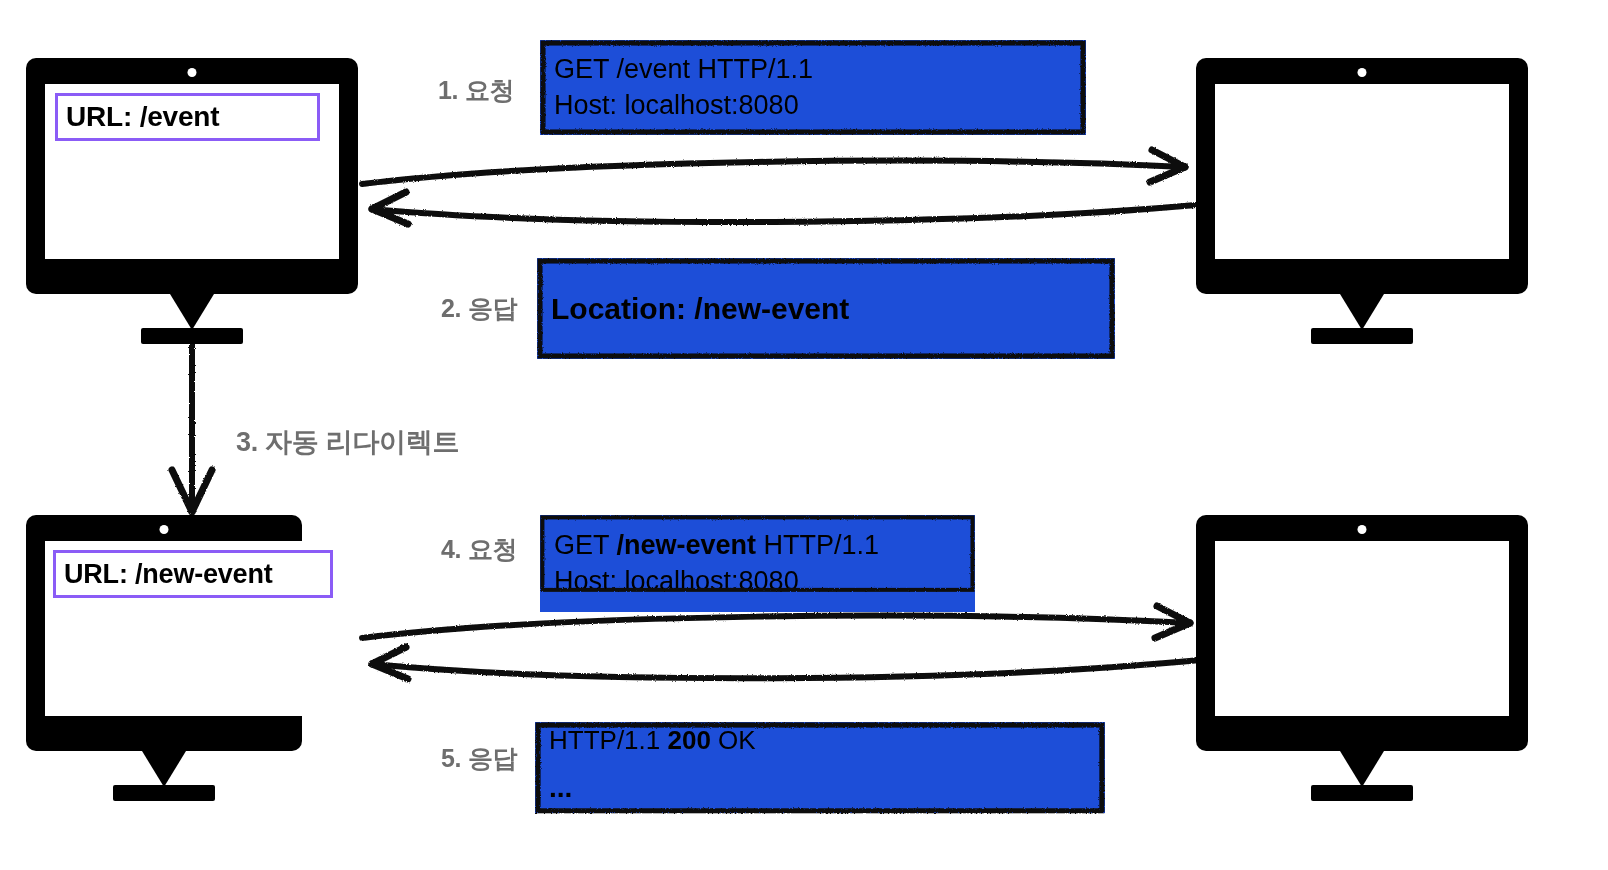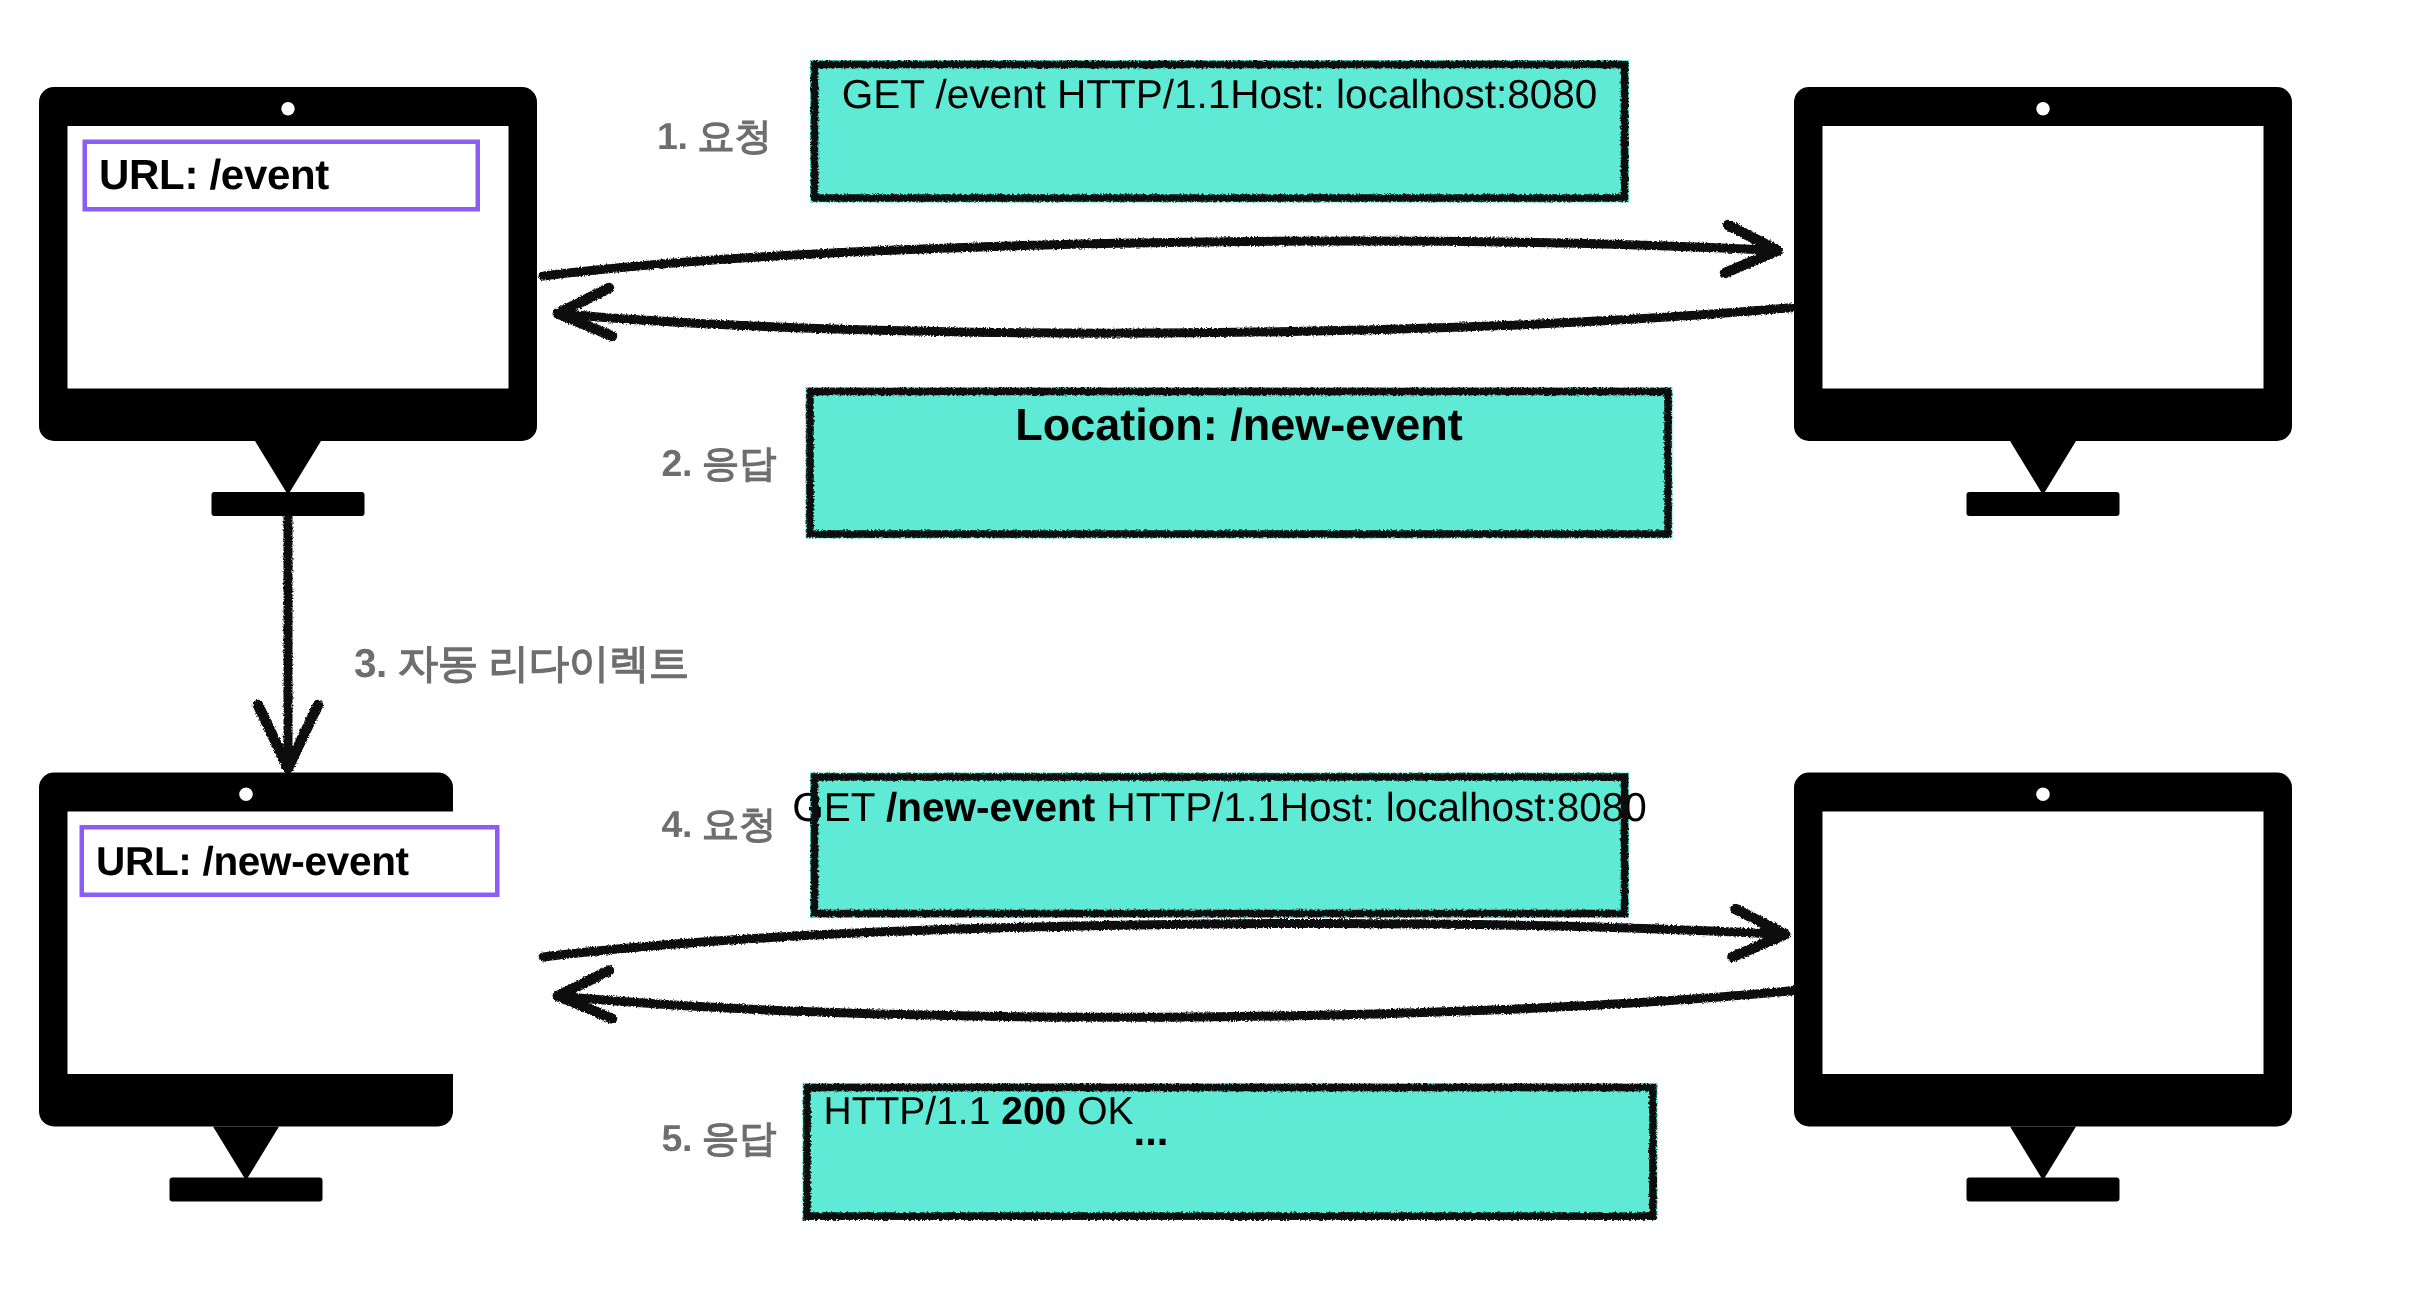--- a/index.html
+++ b/index.html
@@ -36,22 +36,22 @@
   
   .urlbar {
     position:absolute; background:#fff; border:3px solid #8b5cf6;
     display:flex; align-items:center;
     font-weight:bold; color:#000; white-space:nowrap;
     padding-left:8px; letter-spacing:-0.2px;
   }
 
   
   .msgbox {
-    position:absolute; background:#5eead4; color:#000;
-    display:flex; flex-direction:row; justify-content:center;
+    position:absolute; background:#1d4ed8; color:#000;
+    display:flex; flex-direction:column; justify-content:center;
     padding:6px 14px; white-space:nowrap;
   }
   .msgbox .ln { line-height:1.30; }
   .msgbox b { font-weight:bold; }
   .rough { position:absolute; inset:0; pointer-events:none; }
 
   
   .steplbl {
     position:absolute; color:#6e6e6e; font-weight:bold;
     white-space:nowrap; letter-spacing:-0.3px;
@@ -158,21 +158,21 @@
     <div class="ln"><span>Host: localhost:8080</span></div>
   </div>
 
   <div class="msgbox" style="left:537px; top:258px; width:578px; height:101px; font-size:27px;">
     <svg class="rough" viewBox="0 0 578 101" preserveAspectRatio="none">
       <rect x="3" y="3" width="572" height="95" fill="none" stroke="#0b0b0b" stroke-width="5" filter="url(#rough2)"></rect>
     </svg>
     <div class="ln" style="font-size:30px;"><b>Location: /new-event</b></div>
   </div>
 
-  <div class="msgbox" style="left:540px; top:515px; width:546px; height:97px; font-size:27px;">
+  <div class="msgbox" style="left:540px; top:515px; width:435px; height:97px; font-size:27px;">
     <svg class="rough" viewBox="0 0 546 97" preserveAspectRatio="none">
       <rect x="3" y="3" width="540" height="91" fill="none" stroke="#0b0b0b" stroke-width="5" filter="url(#rough2)"></rect>
     </svg>
     <div class="ln"><span>GET </span><b>/new-event</b><span> HTTP/1.1</span></div>
     <div class="ln"><span>Host: localhost:8080</span></div>
   </div>
 
   <div class="msgbox" style="left:535px; top:722px; width:570px; height:91px; font-size:26px;
               justify-content:flex-start; padding-top:2px;">
     <svg class="rough" viewBox="0 0 565 91" preserveAspectRatio="none">

